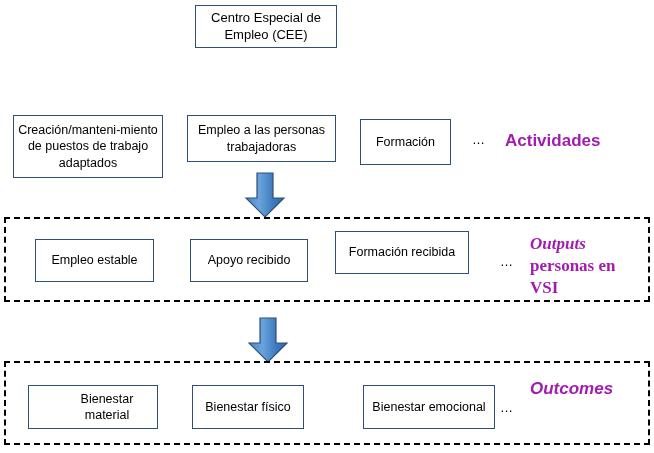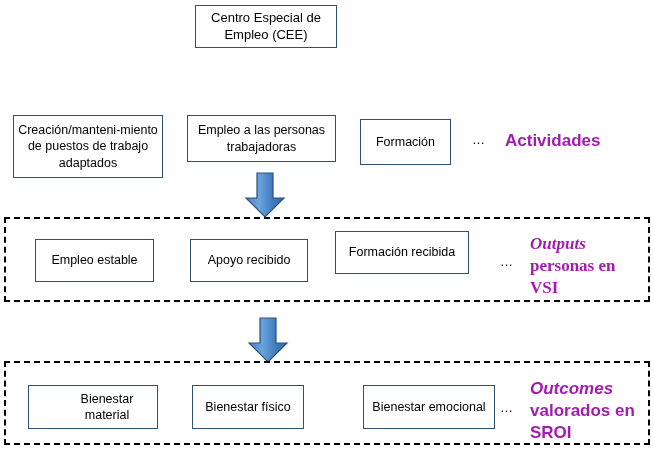--- a/index.html
+++ b/index.html
@@ -180,16 +180,15 @@
   </div>
   <div class="node" id="oc-box-2">
     <span>Bienestar físico</span>
   </div>
   <div class="node" id="oc-box-3">
     <span>Bienestar emocional</span>
   </div>
   <div class="ellipsis" id="oc-ellipsis">…</div>
   <div class="stage-label" id="label-outcomes">
     <span class="em">Outcomes</span>
-    <span>valorados en SROI</span>
   </div>
 
 </div>
 
 </body></html>

